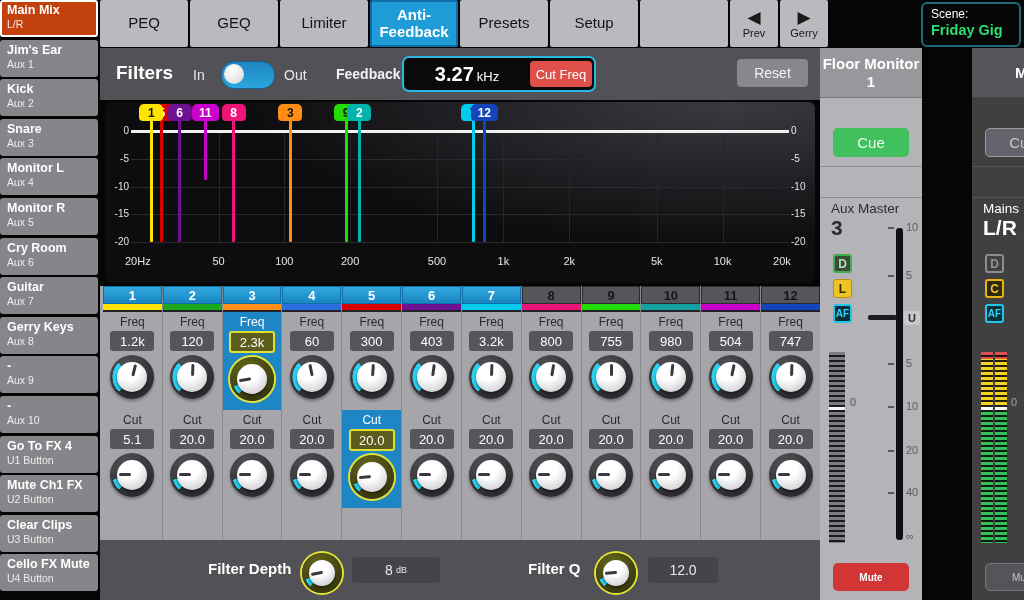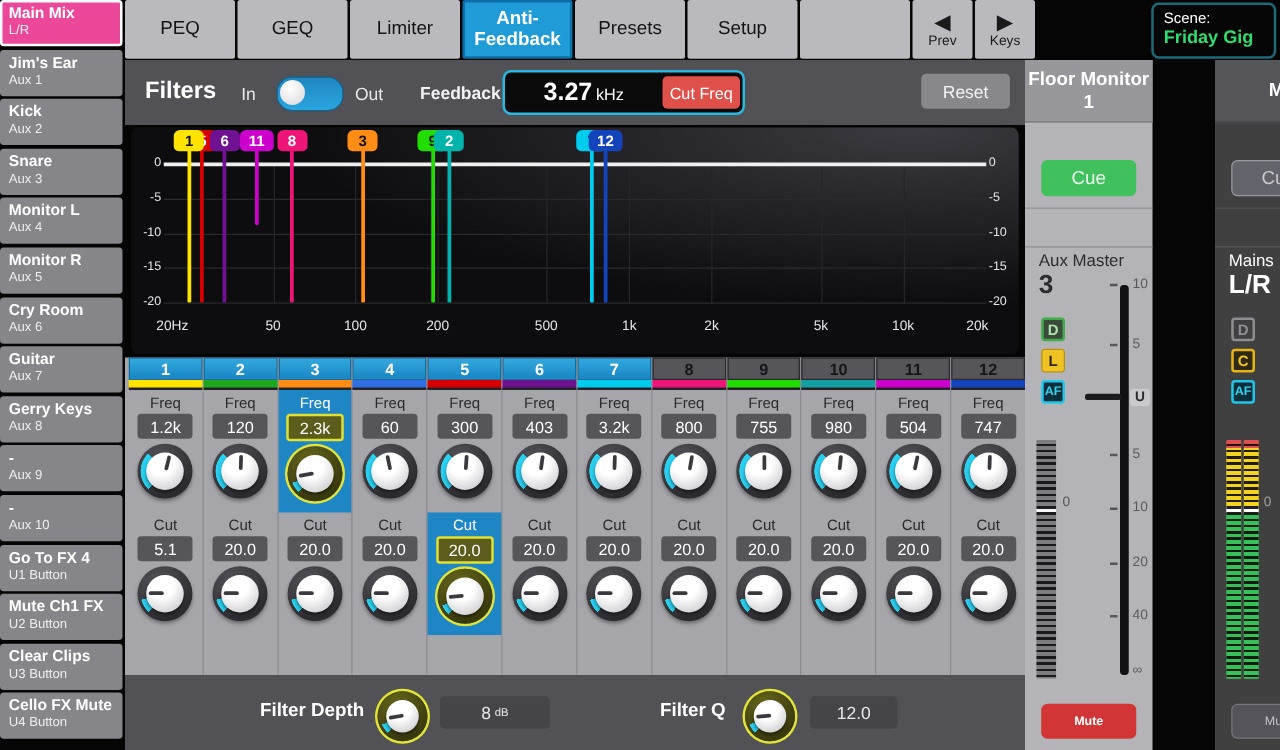--- a/index.html
+++ b/index.html
@@ -2,21 +2,21 @@
 <html><head>
 <meta charset="utf-8">
 <style>
   html,body{margin:0;padding:0;background:#050505;}
   body{width:1024px;height:600px;position:relative;overflow:hidden;
        font-family:"Liberation Sans", sans-serif;-webkit-font-smoothing:antialiased;}
   
   #sidebar{position:absolute;left:0;top:0;width:99px;height:600px;background:#050505;}
   .sb-item{height:37px;margin:0 1px 2.6px 0;background:#85858a;border-radius:3px;
            padding:3px 2px 0 7px;box-sizing:border-box;cursor:pointer;}
-  .sb-item.sel{background:#ec4899;border:2px solid #fff;padding:1px 0 0 5px;}
+  .sb-item.sel{background:#c2410c;border:2px solid #fff;padding:1px 0 0 5px;}
   .sb-name{font-size:12.5px;font-weight:bold;color:#fff;white-space:nowrap;}
   .sb-sub{font-size:10.5px;color:#eee;margin-top:1px;}
   
   #tabbar{position:absolute;left:100px;top:0;right:0;height:47px;background:#050505;display:flex;}
   .tab{width:88px;margin-right:2px;background:#bababe;color:#131316;font-size:15px;
        display:flex;align-items:center;justify-content:center;text-align:center;
        border-radius:2px;cursor:pointer;line-height:1.1;}
   .tab.sel{background:#1f9cd8;color:#fff;font-weight:bold;border:2px solid #0d6fa6;width:88px;box-sizing:border-box;}
   .navbtn{width:48px;margin-right:2px;background:#bababe;border-radius:2px;cursor:pointer;
           display:flex;flex-direction:column;align-items:center;justify-content:center;color:#1a1a1a;}
@@ -208,21 +208,21 @@
     <div class="tab sel">Anti-Feedback</div>
     <div class="tab">Presets</div>
     <div class="tab">Setup</div>
     <div class="tab"></div>
     <div class="navbtn">
       <div class="tri">◀</div>
       <div class="nlbl">Prev</div>
     </div>
     <div class="navbtn">
       <div class="tri">▶</div>
-      <div class="nlbl">Keys</div>
+      <div class="nlbl">Gerry</div>
     </div>
   </div>
 <div id="scenebox">
   <div class="slbl">Scene:</div>
   <div class="sval">Friday Gig</div>
 </div>
 
 <div id="main">
   <div id="fbar">
     <div class="ttl">Filters</div>

